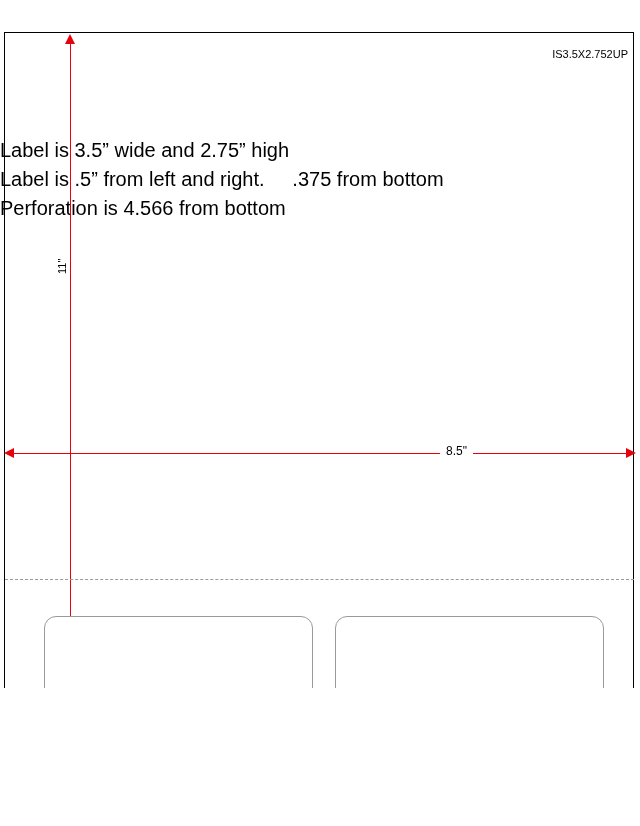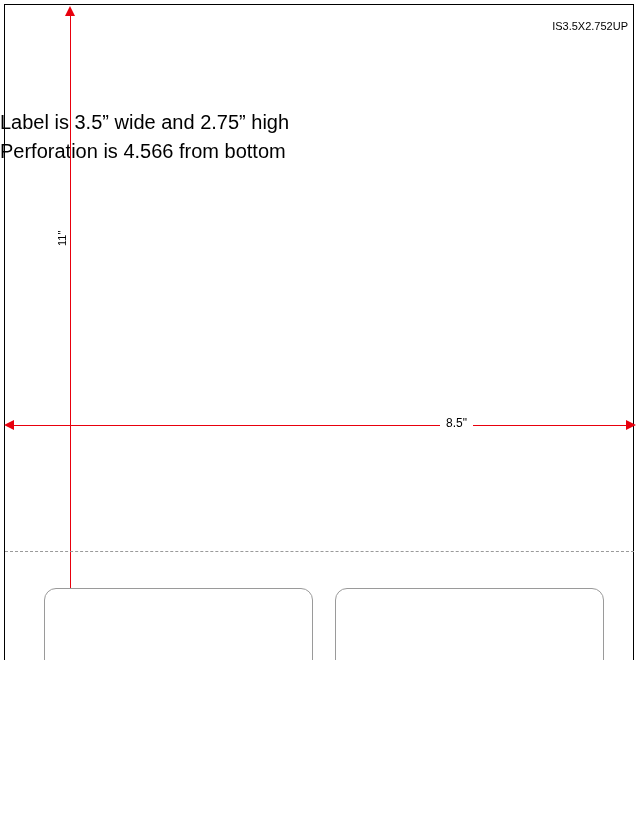--- a/index.html
+++ b/index.html
@@ -9,20 +9,21 @@
   }
   body {
     font-family: "Liberation Sans", sans-serif;
   }
   #sheet {
     position: relative;
     width: 640px;
     height: 660px;
     background: #ffffff;
     overflow: hidden;
+    margin-top: 28px;
   }
   
   .page-border {
     position: absolute;
     left: 4px;
     top: 4px;
     width: 630px;
     height: 814px;
     border: 1px solid #000000;
     box-sizing: border-box;
@@ -164,20 +165,21 @@
 <body>
 
 <div id="sheet">
 
   <div class="page-border"></div>
 
   <div class="part-code">IS3.5X2.752UP</div>
 
   <div class="spec-block">
     <span class="spec-line">Label is 3.5” wide and 2.75” high</span>
+    <span class="spec-line">Label is .5” from left and right.     .375 from bottom</span>
     <span class="spec-line">Perforation is 4.566 from bottom</span>
   </div>
 
   <div class="v-arrow-top"></div>
   <div class="v-dim-line"></div>
   <div class="v-arrow-bottom"></div>
   <div class="v-dim-label">11"</div>
 
   <div class="h-arrow-left"></div>
   <div class="h-dim-line"></div>

